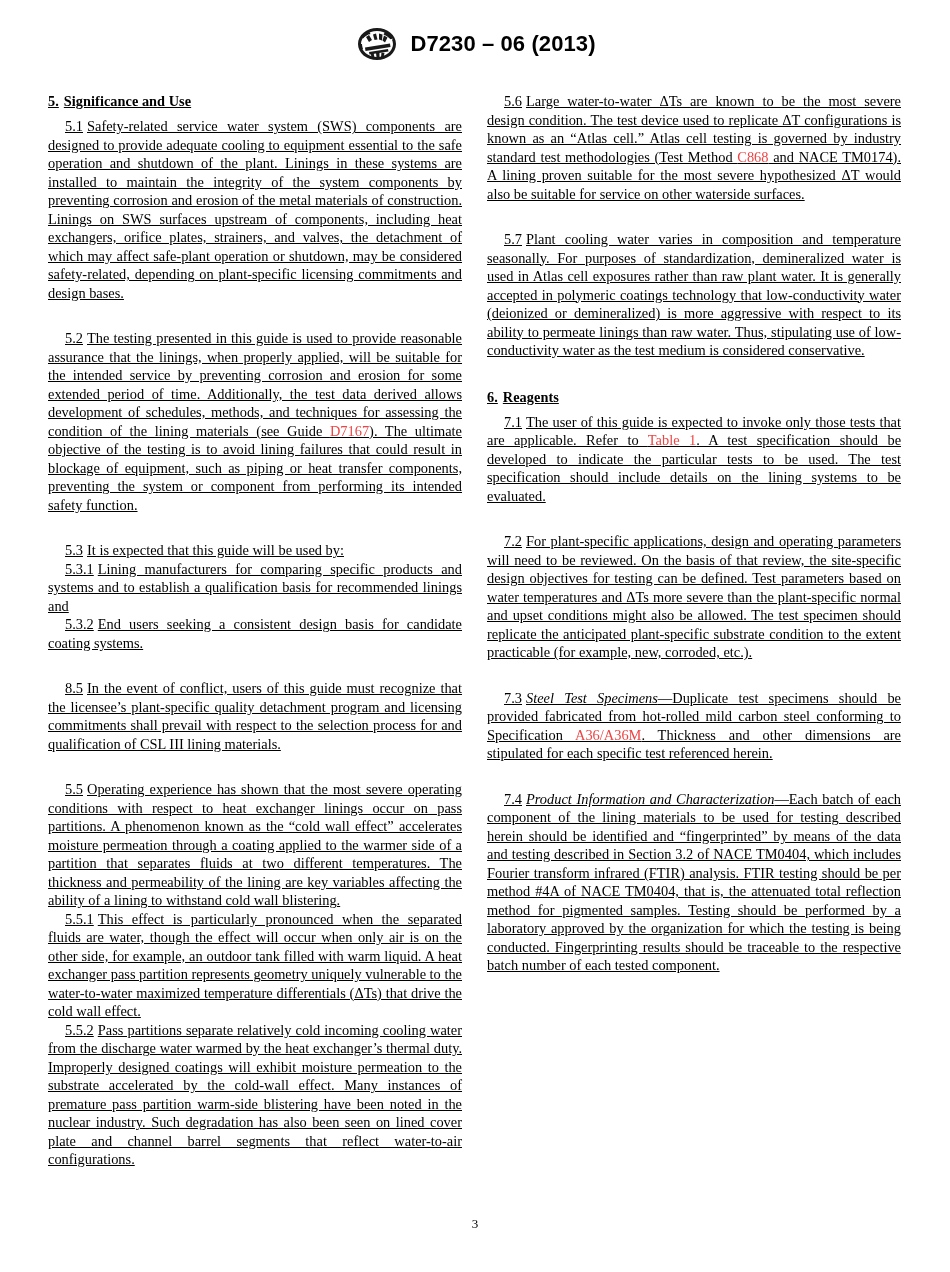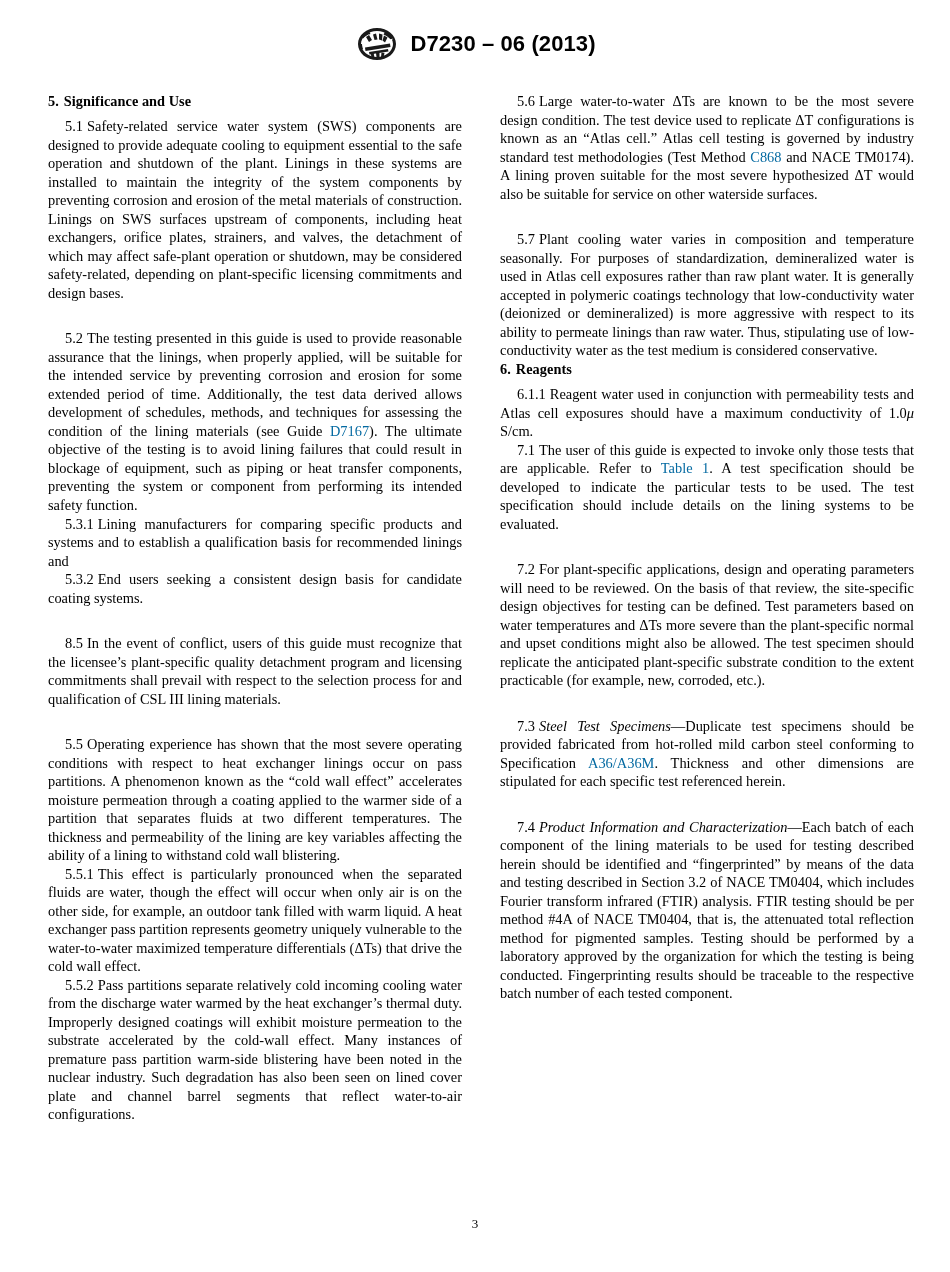--- a/index.html
+++ b/index.html
@@ -50,21 +50,22 @@
     line-height: 1;
   }
 
   
   .columns {
     position: absolute;
     top: 92px;
     left: 48px;
     width: 854px;
     display: flex;
-    gap: 38px;
+    gap: 25px;
+    text-decoration: underline;
   }
   .col {
     width: 414px;
     flex: 0 0 414px;
   }
 
   h2.section-head {
     font-family: "Liberation Serif", "DejaVu Serif", serif;
     font-size: 14.3px;
     font-weight: bold;
@@ -86,21 +87,21 @@
     hyphens: manual;
     -webkit-hyphens: manual;
   }
   p.para.spaced-before { margin-top: 27px; }
   p.para.tight { margin-bottom: 0px; }
 
   .lbl { white-space: nowrap; }
   .lbl-gap { display: inline-block; width: 4px; }
 
   .link {
-    color: #0369a1;
+    color: #ef4444;
     text-decoration: none;
   }
   .ital { font-style: italic; }
   .mu { font-style: italic; }
 
   .page-number {
     position: absolute;
     left: 0;
     right: 0;
     top: 1216px;
@@ -143,20 +144,21 @@
     <div class="col">
 
       <h2 class="section-head">
         <span class="num">5.</span><span>Significance and Use</span>
       </h2>
 
       <p class="para"><span class="lbl">5.1</span><span class="lbl-gap"></span><span>Safety-related service water system (SWS) components are designed to provide adequate cooling to equipment essential to the safe operation and shutdown of the plant. Linings in these systems are installed to maintain the integrity of the system components by preventing corrosion and erosion of the metal materials of construction. Linings on SWS surfaces upstream of components, including heat exchangers, orifice plates, strainers, and valves, the detachment of which may affect safe-plant operation or shutdown, may be considered safety-related, depending on plant-specific licensing commitments and design bases.</span></p>
 
       <p class="para spaced-before"><span class="lbl">5.2</span><span class="lbl-gap"></span><span>The testing presented in this guide is used to provide reasonable assurance that the linings, when properly applied, will be suitable for the intended service by preventing corrosion and erosion for some extended period of time. Additionally, the test data derived allows development of schedules, methods, and techniques for assessing the condition of the lining materials (see Guide </span><a class="link" href="#">D7167</a><span>). The ultimate objective of the testing is to avoid lining failures that could result in blockage of equipment, such as piping or heat transfer components, preventing the system or component from performing its intended safety function.</span></p>
 
+      <p class="para spaced-before tight"><span class="lbl">5.3</span><span class="lbl-gap"></span><span>It is expected that this guide will be used by:</span></p>
 
       <p class="para tight"><span class="lbl">5.3.1</span><span class="lbl-gap"></span><span>Lining manufacturers for comparing specific products and systems and to establish a qualification basis for recommended linings and</span></p>
 
       <p class="para tight"><span class="lbl">5.3.2</span><span class="lbl-gap"></span><span>End users seeking a consistent design basis for candidate coating systems.</span></p>
 
       <p class="para spaced-before"><span class="lbl">8.5</span><span class="lbl-gap"></span><span>In the event of conflict, users of this guide must recognize that the licensee’s plant-specific quality detachment program and licensing commitments shall prevail with respect to the selection process for and qualification of CSL III lining materials.</span></p>
 
       <p class="para spaced-before tight"><span class="lbl">5.5</span><span class="lbl-gap"></span><span>Operating experience has shown that the most severe operating conditions with respect to heat exchanger linings occur on pass partitions. A phenomenon known as the “cold wall effect” accelerates moisture permeation through a coating applied to the warmer side of a partition that separates fluids at two different temperatures. The thickness and permeability of the lining are key variables affecting the ability of a lining to withstand cold wall blistering.</span></p>
 
       <p class="para tight"><span class="lbl">5.5.1</span><span class="lbl-gap"></span><span>This effect is particularly pronounced when the separated fluids are water, though the effect will occur when only air is on the other side, for example, an outdoor tank filled with warm liquid. A heat exchanger pass partition represents geometry uniquely vulnerable to the water-to-water maximized temperature differentials (ΔTs) that drive the cold wall effect.</span></p>
@@ -164,26 +166,25 @@
       <p class="para tight"><span class="lbl">5.5.2</span><span class="lbl-gap"></span><span>Pass partitions separate relatively cold incoming cooling water from the discharge water warmed by the heat exchanger’s thermal duty. Improperly designed coatings will exhibit moisture permeation to the substrate accelerated by the cold-wall effect. Many instances of premature pass partition warm-side blistering have been noted in the nuclear industry. Such degradation has also been seen on lined cover plate and channel barrel segments that reflect water-to-air configurations.</span></p>
 
     </div>
 
     <div class="col">
 
       <p class="para"><span class="lbl">5.6</span><span class="lbl-gap"></span><span>Large water-to-water ΔTs are known to be the most severe design condition. The test device used to replicate ΔT configurations is known as an “Atlas cell.” Atlas cell testing is governed by industry standard test methodologies (Test Method </span><a class="link" href="#">C868</a><span> and NACE TM0174). A lining proven suitable for the most severe hypothesized ΔT would also be suitable for service on other waterside surfaces.</span></p>
 
       <p class="para spaced-before"><span class="lbl">5.7</span><span class="lbl-gap"></span><span>Plant cooling water varies in composition and temperature seasonally. For purposes of standardization, demineralized water is used in Atlas cell exposures rather than raw plant water. It is generally accepted in polymeric coatings technology that low-conductivity water (deionized or demineralized) is more aggressive with respect to its ability to permeate linings than raw water. Thus, stipulating use of low-conductivity water as the test medium is considered conservative.</span></p>
 
-      <h2 class="section-head" style="margin-top:0;">
+      <h2 class="section-head" style="margin-top:28px;">
         <span class="num">6.</span><span>Reagents</span>
       </h2>
 
 
-      <p class="para tight"><span class="lbl">6.1.1</span><span class="lbl-gap"></span><span>Reagent water used in conjunction with permeability tests and Atlas cell exposures should have a maximum conductivity of 1.0</span><span class="mu">μ</span><span> S/cm.</span></p>
 
 
       <p class="para"><span class="lbl">7.1</span><span class="lbl-gap"></span><span>The user of this guide is expected to invoke only those tests that are applicable. Refer to </span><a class="link" href="#">Table 1</a><span>. A test specification should be developed to indicate the particular tests to be used. The test specification should include details on the lining systems to be evaluated.</span></p>
 
       <p class="para spaced-before"><span class="lbl">7.2</span><span class="lbl-gap"></span><span>For plant-specific applications, design and operating parameters will need to be reviewed. On the basis of that review, the site-specific design objectives for testing can be defined. Test parameters based on water temperatures and ΔTs more severe than the plant-specific normal and upset conditions might also be allowed. The test specimen should replicate the anticipated plant-specific substrate condition to the extent practicable (for example, new, corroded, etc.).</span></p>
 
       <p class="para spaced-before"><span class="lbl">7.3</span><span class="lbl-gap"></span><span class="ital">Steel Test Specimens</span><span>—Duplicate test specimens should be provided fabricated from hot-rolled mild carbon steel conforming to Specification </span><a class="link" href="#">A36/A36M</a><span>. Thickness and other dimensions are stipulated for each specific test referenced herein.</span></p>
 
       <p class="para spaced-before"><span class="lbl">7.4</span><span class="lbl-gap"></span><span class="ital">Product Information and Characterization</span><span>—Each batch of each component of the lining materials to be used for testing described herein should be identified and “fingerprinted” by means of the data and testing described in Section 3.2 of NACE TM0404, which includes Fourier transform infrared (FTIR) analysis. FTIR testing should be per method #4A of NACE TM0404, that is, the attenuated total reflection method for pigmented samples. Testing should be performed by a laboratory approved by the organization for which the testing is being conducted. Fingerprinting results should be traceable to the respective batch number of each tested component.</span></p>
 

